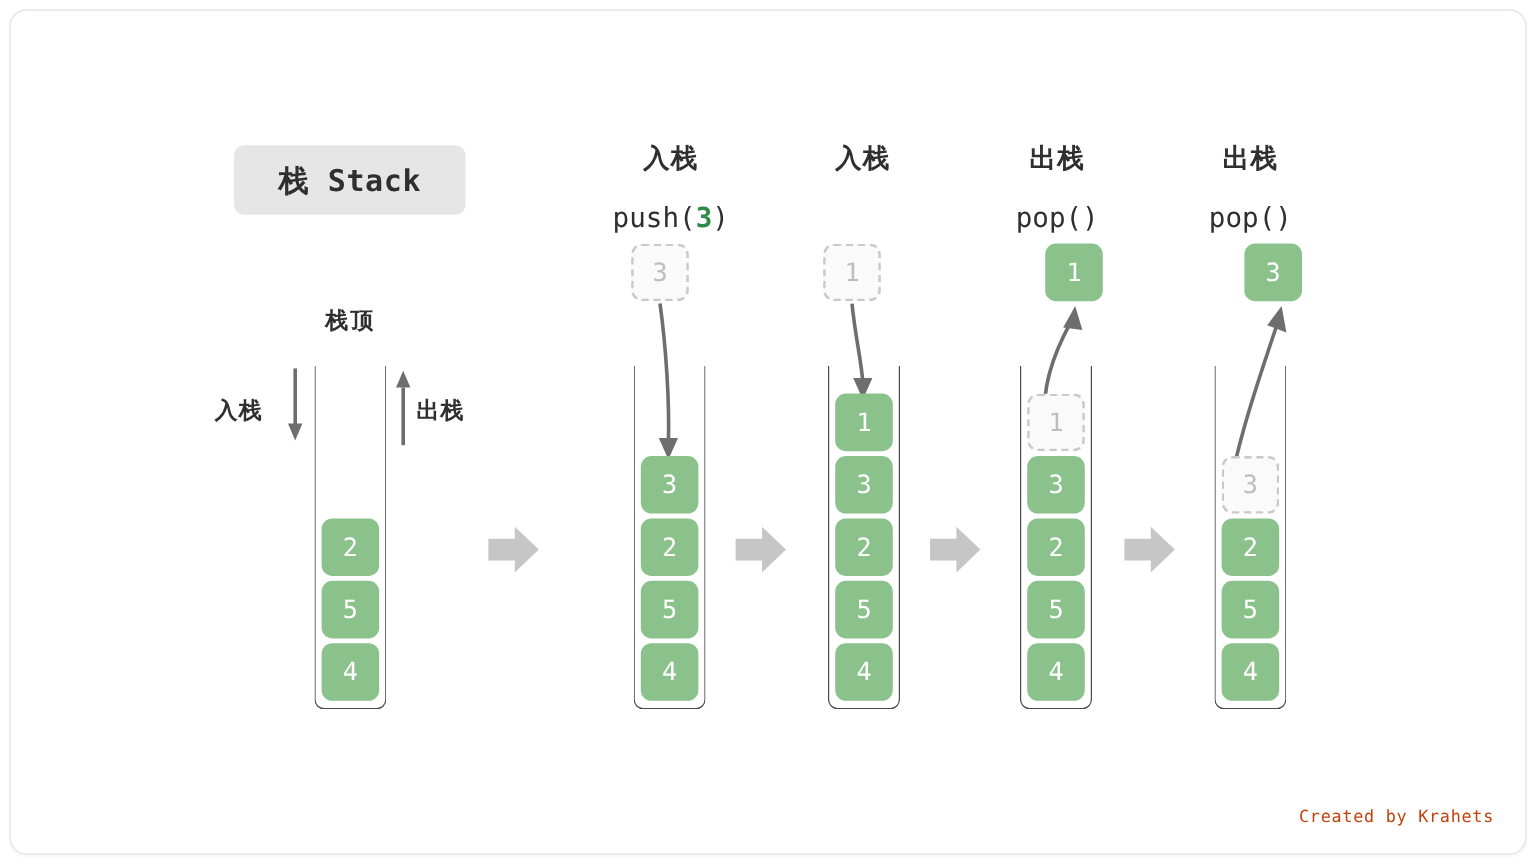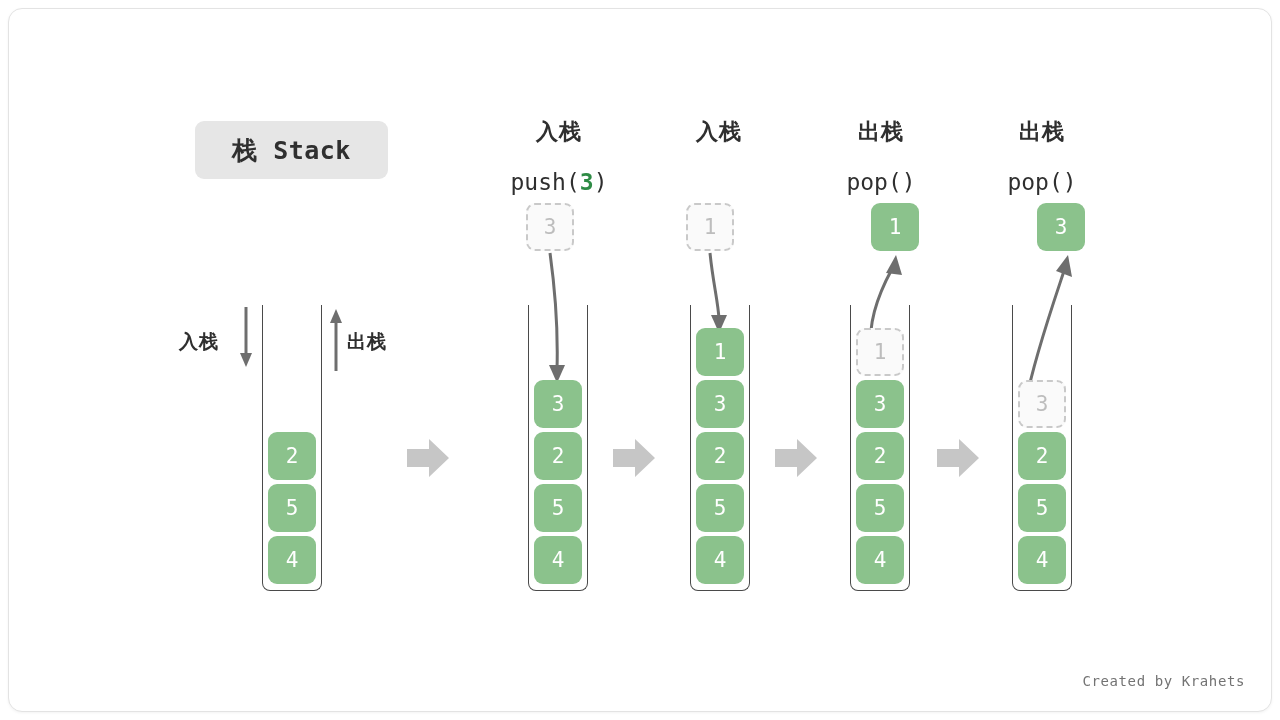--- a/index.html
+++ b/index.html
@@ -125,36 +125,37 @@
     text-align: center;
     white-space: nowrap;
   }
 
   
   #credit {
     right: 26px;
     bottom: 22px;
     font-family: "DejaVu Sans Mono", "Liberation Mono", monospace;
     font-size: 14px;
-    color: #737373;
+    color: #c2410c;
     letter-spacing: 0.6px;
     white-space: pre;
   }
 
   svg { position: absolute; overflow: visible; }
 </style>
 </head>
 <body>
 
 <div id="card">
 
   <div class="abs" id="title-badge">
     <span class="t">栈 Stack</span>
   </div>
 
+  <div class="abs cap-label" style="left:198px; top:245px; width:170px;">栈顶</div>
 
   <div class="abs side-label" style="left:170px; top:320px;">入栈</div>
 
   <svg class="abs" style="left:228px; top:296px; width:22px; height:68px;">
     <line x1="9" y1="2" x2="9" y2="50" stroke="#6e6e6e" stroke-width="3"></line>
     <polygon points="9,62 3,48 15,48" fill="#6e6e6e"></polygon>
   </svg>
 
   <div class="abs side-label" style="left:338px; top:320px;">出栈</div>
 

